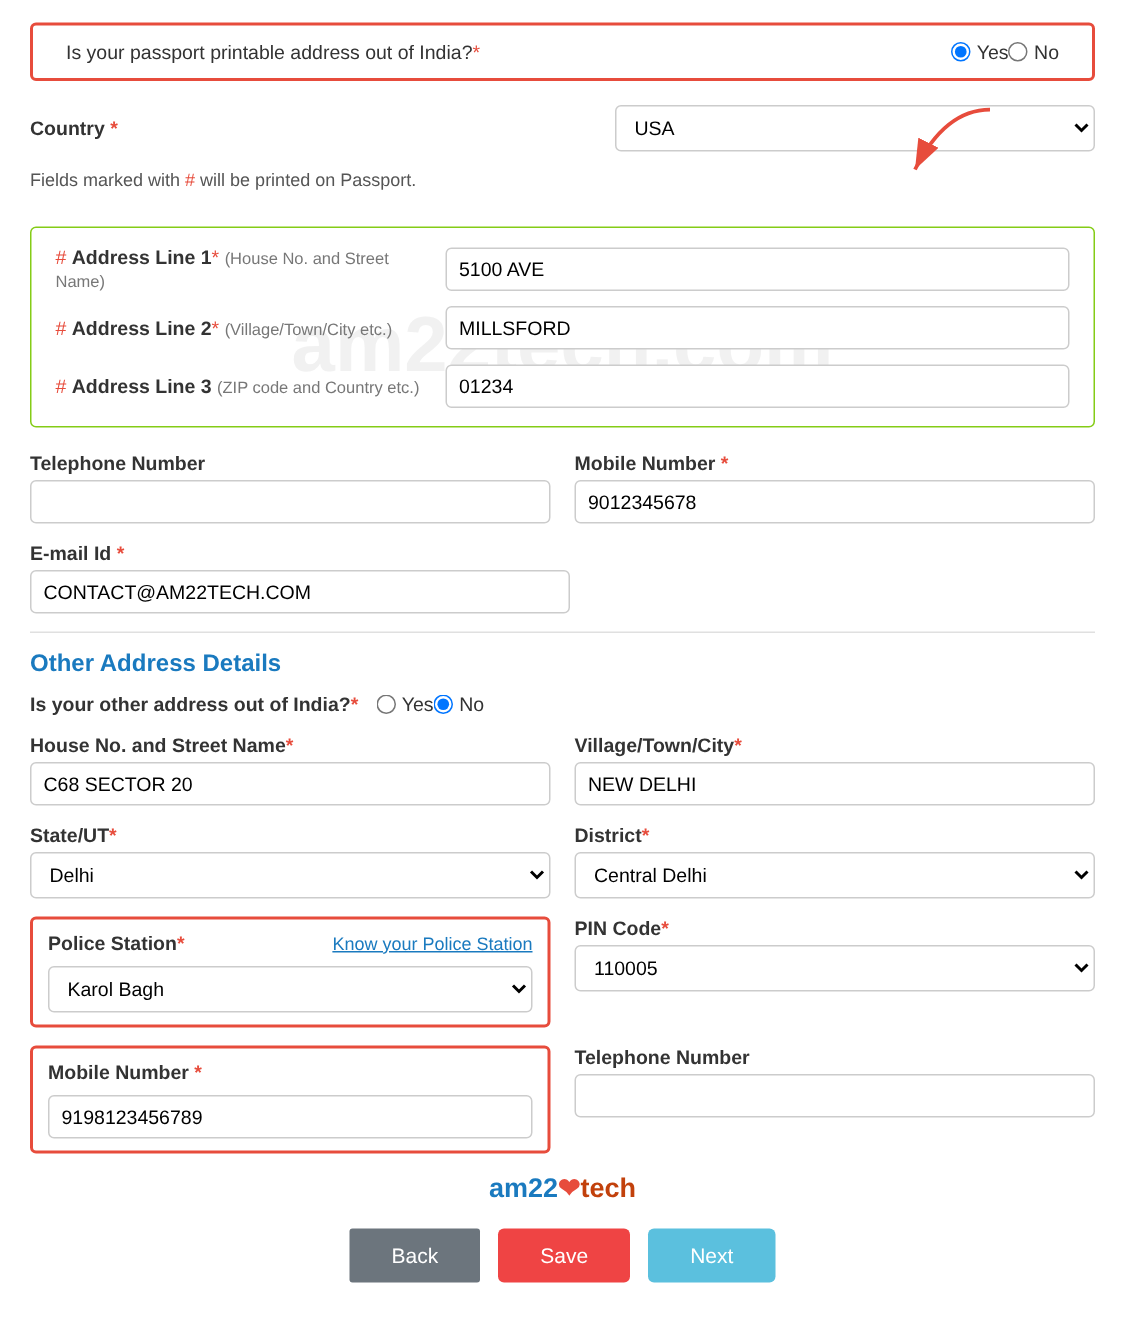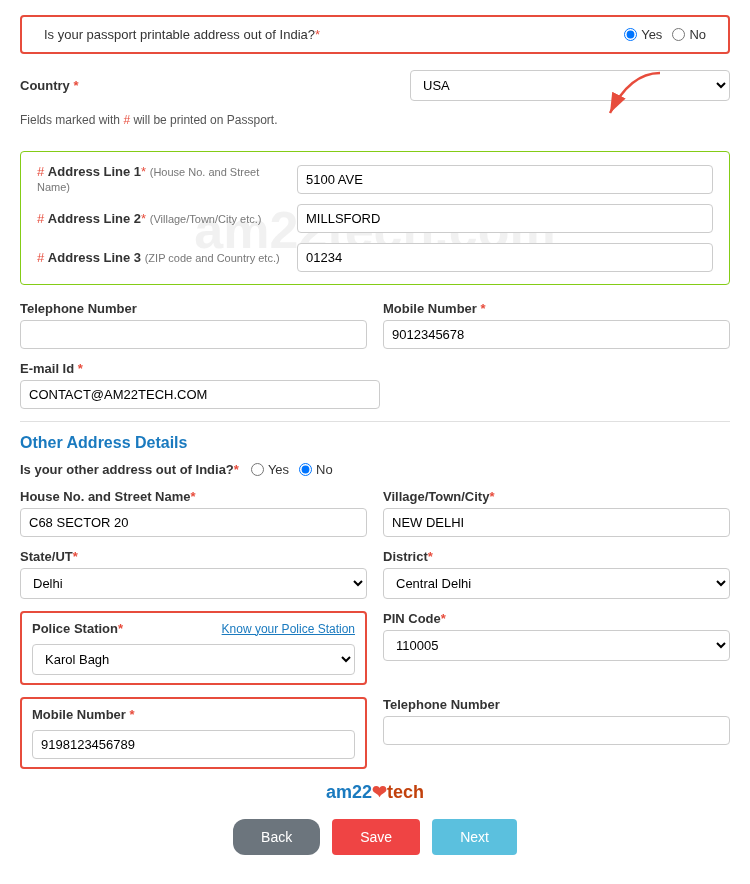--- a/index.html
+++ b/index.html
@@ -31,21 +31,20 @@
     }
     .passport-question-label {
       font-size: 13px;
       color: #333;
       flex: 1;
     }
     .passport-question-label span.required { color: #e74c3c; }
     .radio-group {
       display: flex;
       align-items: center;
-      gap: 10px;
       white-space: nowrap;
     }
     .radio-group label {
       display: flex;
       align-items: center;
       gap: 4px;
       cursor: pointer;
       font-size: 13px;
     }
     input[type="radio"] { cursor: pointer; }
@@ -223,21 +222,21 @@
     .nav-buttons {
       display: flex;
       justify-content: center;
       gap: 12px;
       margin-top: 10px;
     }
     .btn-back {
       background: #6c757d;
       color: #fff;
       border: none;
-      border-radius: 12px;
+      border-radius: 2px;
       padding: 10px 28px;
       font-size: 14px;
       cursor: pointer;
     }
     .btn-save {
       background: #ef4444;
       color: #fff;
       border: none;
       border-radius: 4px;
       padding: 10px 28px;

